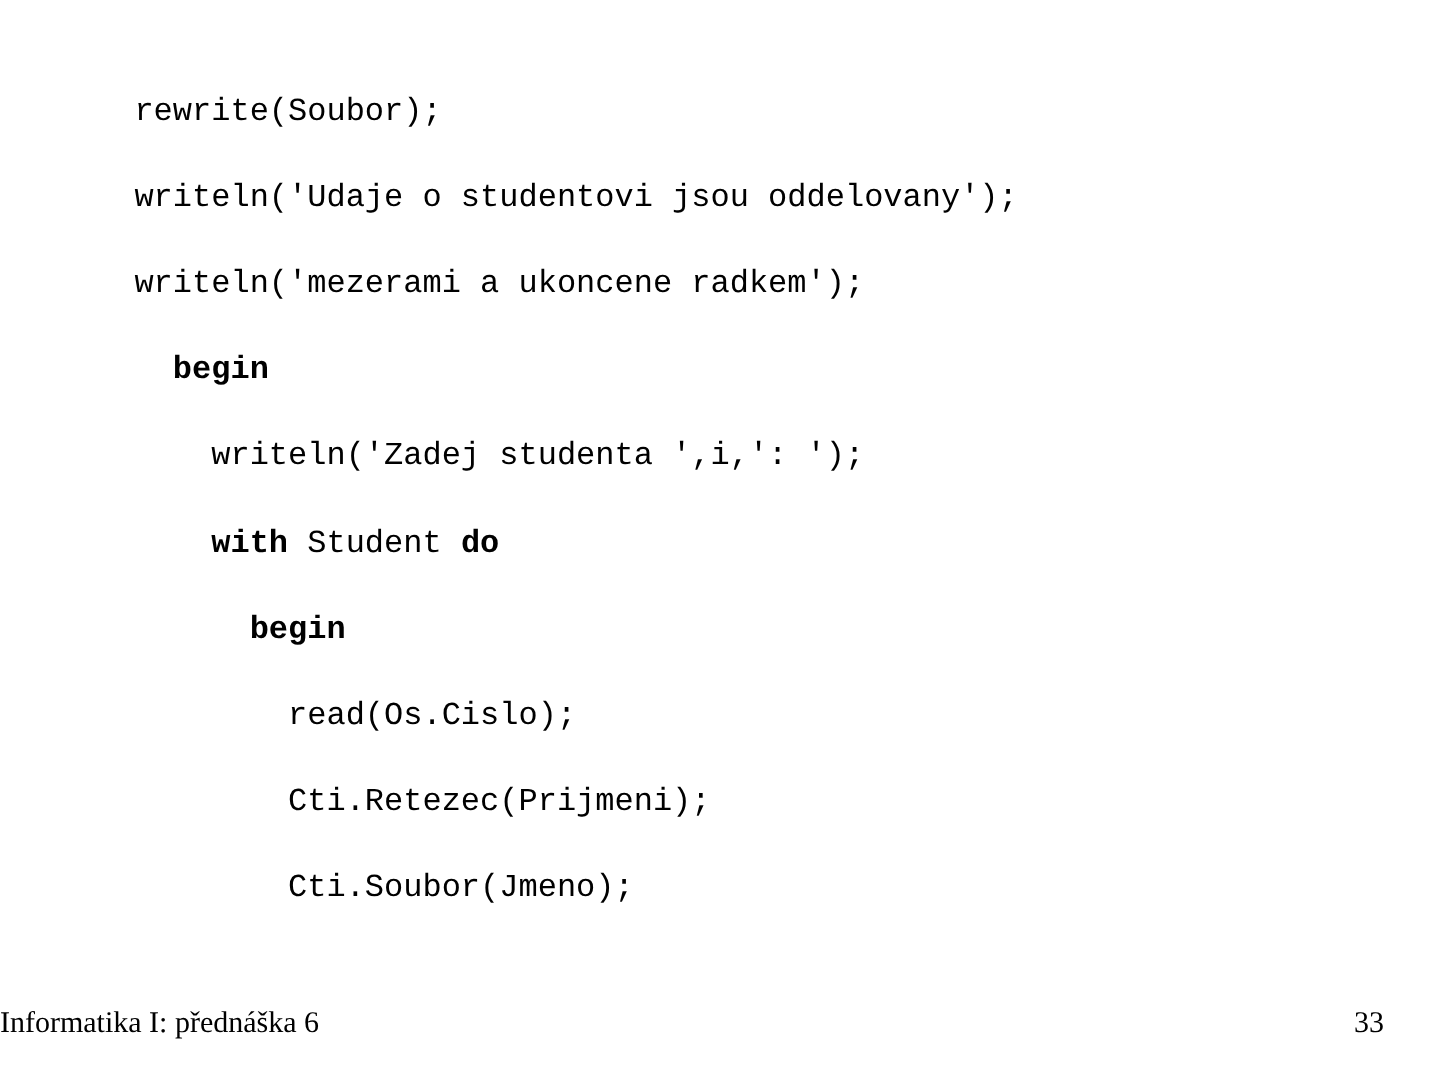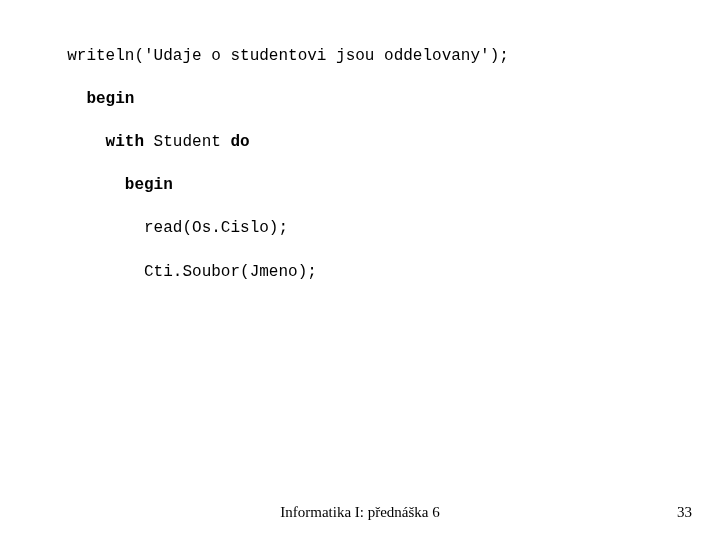--- a/index.html
+++ b/index.html
@@ -22,37 +22,40 @@
   .kw { font-weight: bold; }
   .footer {
     position: absolute;
     bottom: 18px;
     left: 0;
     width: 100%;
     font-family: "Times New Roman", serif;
     font-size: 15px;
   }
   .footer-title {
-    text-align: center;
   }
   .footer-page {
     position: absolute;
     right: 28px;
     bottom: 0;
   }
 </style>
 </head>
 <body>
 
 <div class="code-block">
+<div>  <span>rewrite(Soubor);</span></div>
 <div>  <span>writeln('Udaje o studentovi jsou oddelovany');</span></div>
+<div>  <span>writeln('mezerami a ukoncene radkem');</span></div>
 <div>    <span class="kw">begin</span></div>
+<div>      <span>writeln('Zadej studenta ',i,': ');</span></div>
 <div>      <span class="kw">with</span><span> Student </span><span class="kw">do</span></div>
 <div>        <span class="kw">begin</span></div>
 <div>          <span>read(Os.Cislo);</span></div>
+<div>          <span>Cti.Retezec(Prijmeni);</span></div>
 <div>          <span>Cti.Soubor(Jmeno);</span></div>
 
 
 
 
 
 
 </div>
 
 <div class="footer">

